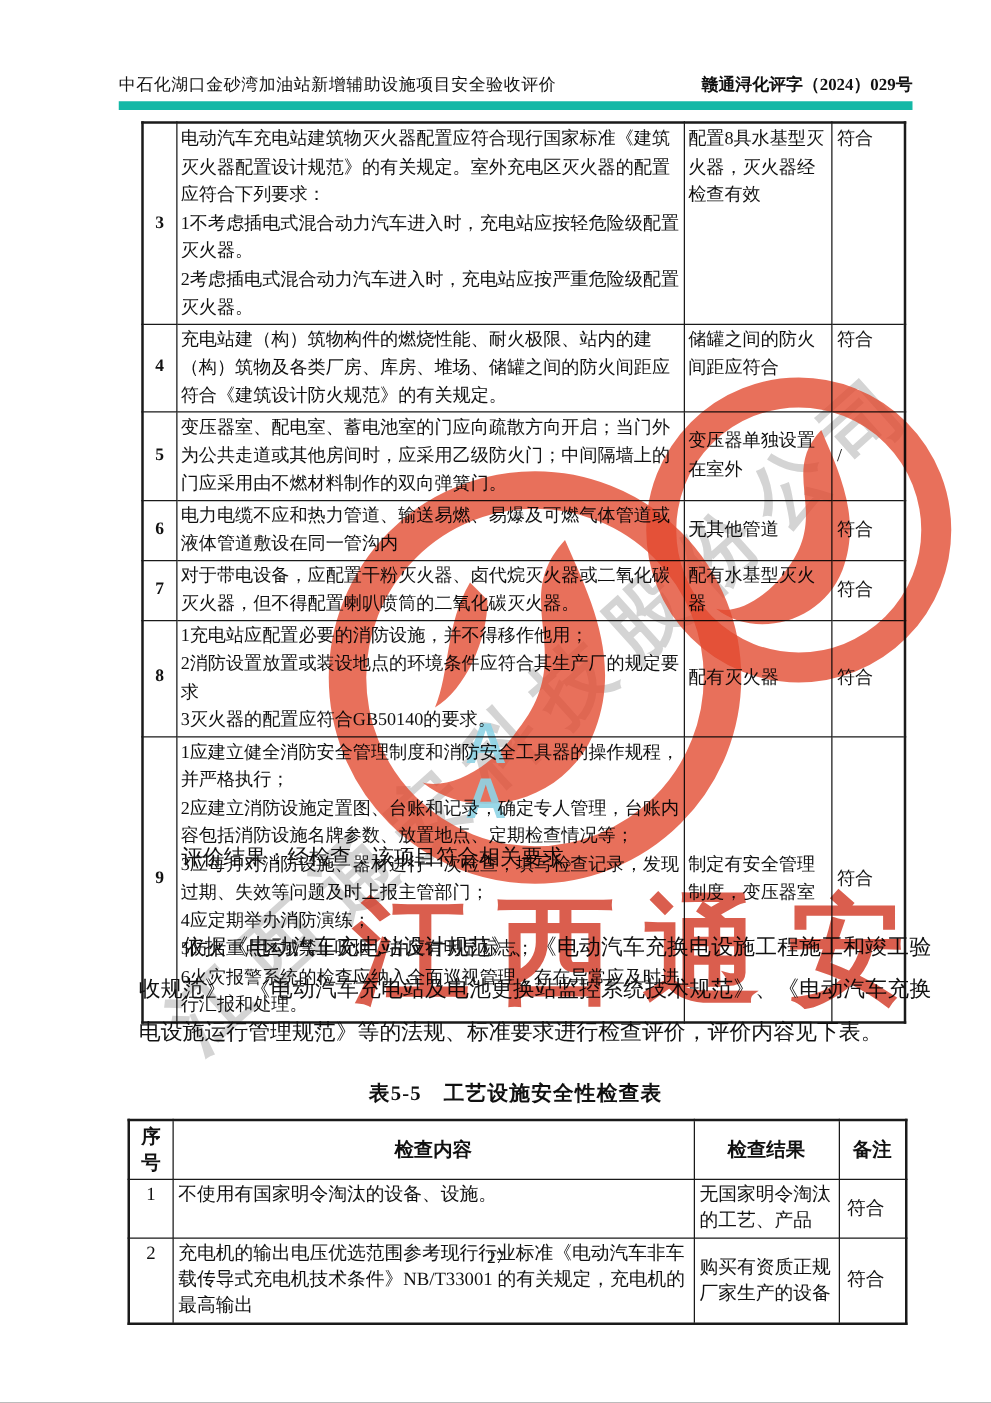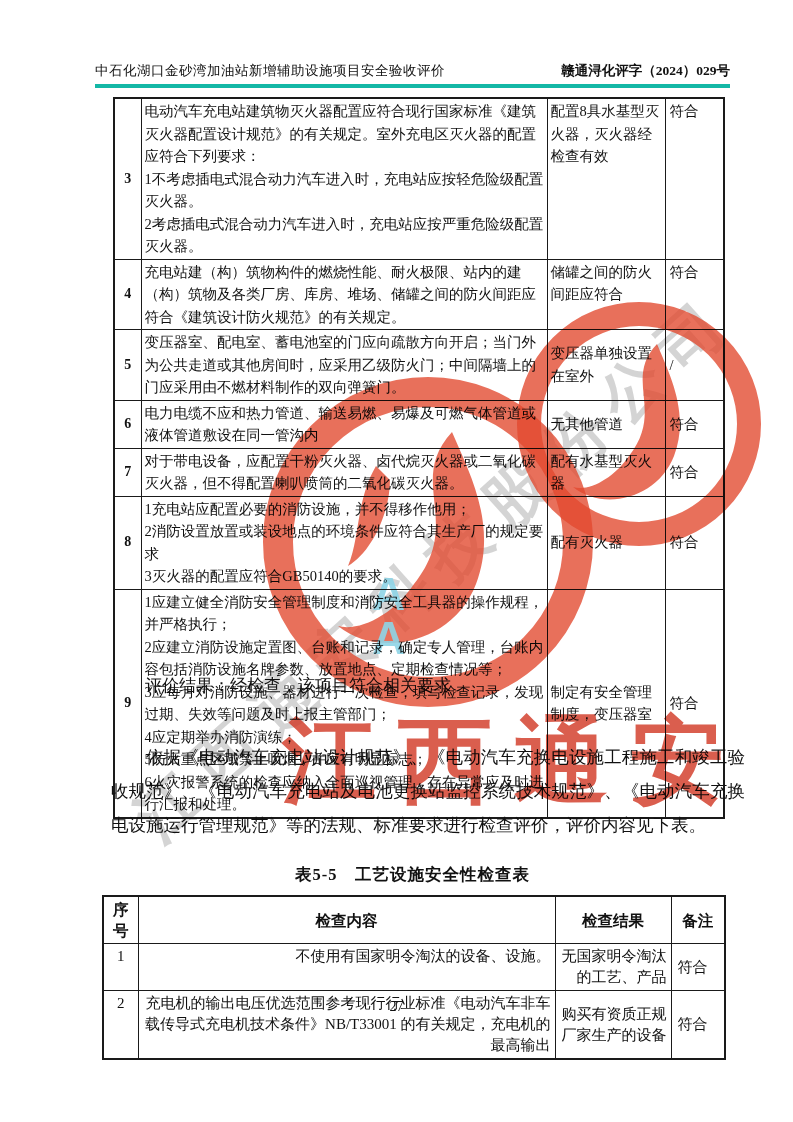--- a/index.html
+++ b/index.html
@@ -1,21 +1,21 @@
 <!DOCTYPE html>
 <html><head>
 <meta charset="utf-8">
 <style>
   html,body{margin:0;padding:0;background:#888;}
   .page{position:relative;width:793px;height:1122px;margin:0 auto;background:#ffffff;
         font-family:"Liberation Serif","DejaVu Serif",serif;color:#111;overflow:hidden;}
 
   
   .hdr{position:absolute;left:95px;top:58px;width:635px;height:30px;
-       border-bottom:4px solid #14b8a6;display:flex;justify-content:space-between;align-items:flex-end;
+       border-bottom:7px solid #14b8a6;display:flex;justify-content:space-between;align-items:flex-end;
        padding-bottom:4px;box-sizing:border-box;}
   .hdr .hl{font-size:13.5px;letter-spacing:.5px;}
   .hdr .hr{font-size:13.5px;font-weight:bold;}
 
   
   table{border-collapse:collapse;table-layout:fixed;}
   .t1{position:absolute;left:113px;top:97px;width:610px;border:2px solid #1a1a1a;}
   .t1 td{border:1.5px solid #1a1a1a;font-size:14.5px;line-height:22.5px;padding:1px 3px;
          vertical-align:middle;box-sizing:border-box;overflow:hidden;}
   .t1 td.no{text-align:center;font-weight:bold;font-size:14px;}
@@ -30,21 +30,21 @@
         font-style:italic;letter-spacing:2px;}
 
   .para{position:absolute;left:111px;top:740px;width:634px;margin:0;font-size:17.5px;
         line-height:34px;text-indent:2em;text-align:justify;}
 
   .t2title{position:absolute;left:95px;top:864px;width:635px;text-align:center;
            font-size:16.5px;font-weight:bold;letter-spacing:1px;}
 
   .t2{position:absolute;left:102px;top:895px;width:622px;border:2px solid #1a1a1a;}
   .t2 th,.t2 td{border:1.5px solid #1a1a1a;font-size:15px;line-height:21px;padding:2px 4px;
-                vertical-align:middle;box-sizing:border-box;overflow:hidden;text-align:right;}
+                vertical-align:middle;box-sizing:border-box;overflow:hidden;}
   .t2 th{text-align:center;font-weight:bold;font-size:15.5px;}
   .t2 td.no{text-align:center;}
   .t2 td.concl{text-align:left;padding-left:6px;}
 
   .pageno{position:absolute;left:0;top:999px;width:793px;text-align:center;font-size:14px;}
 
   
   .wm{position:absolute;inset:0;pointer-events:none;z-index:3;mix-blend-mode:multiply;}
   .wm-gray{position:absolute;left:-70px;top:525px;width:1010px;text-align:center;
            transform:rotate(-42deg);font-size:62px;font-weight:bold;letter-spacing:16px;

